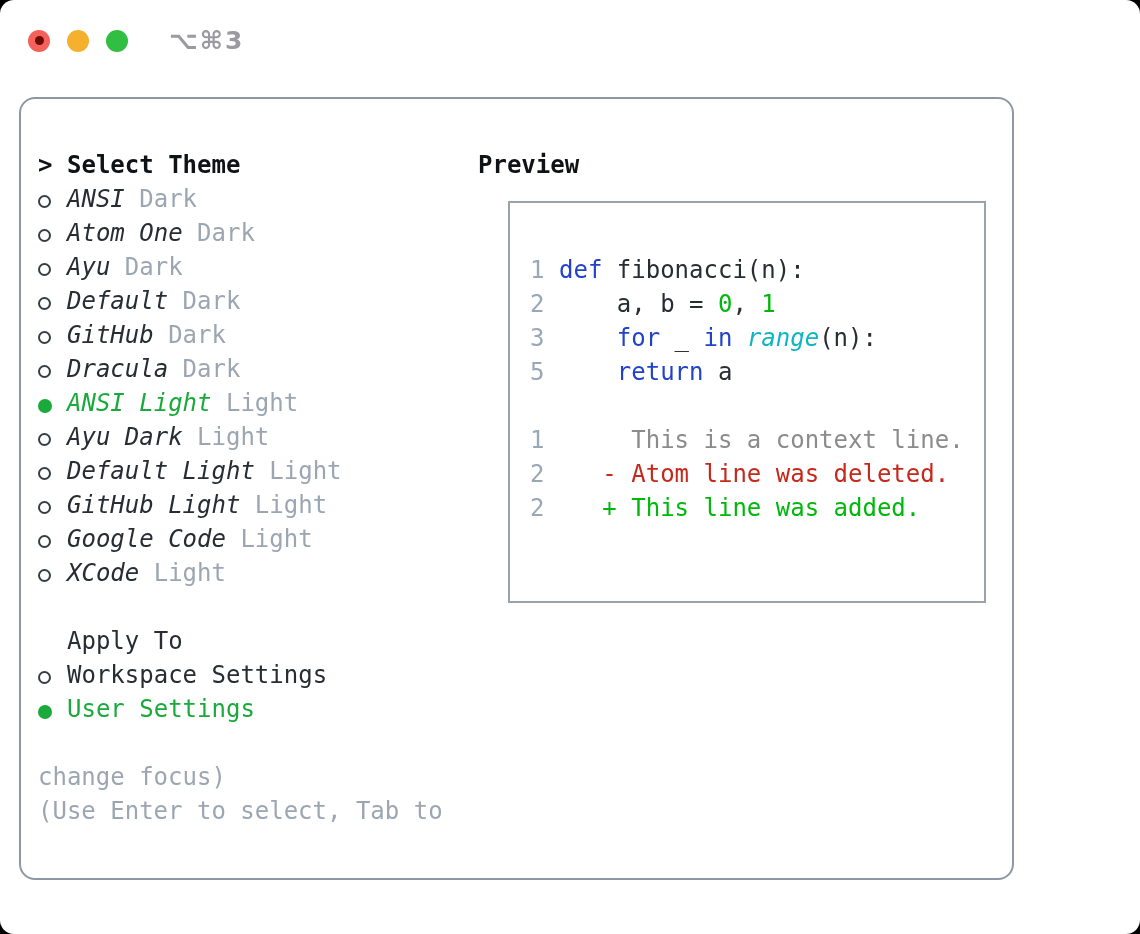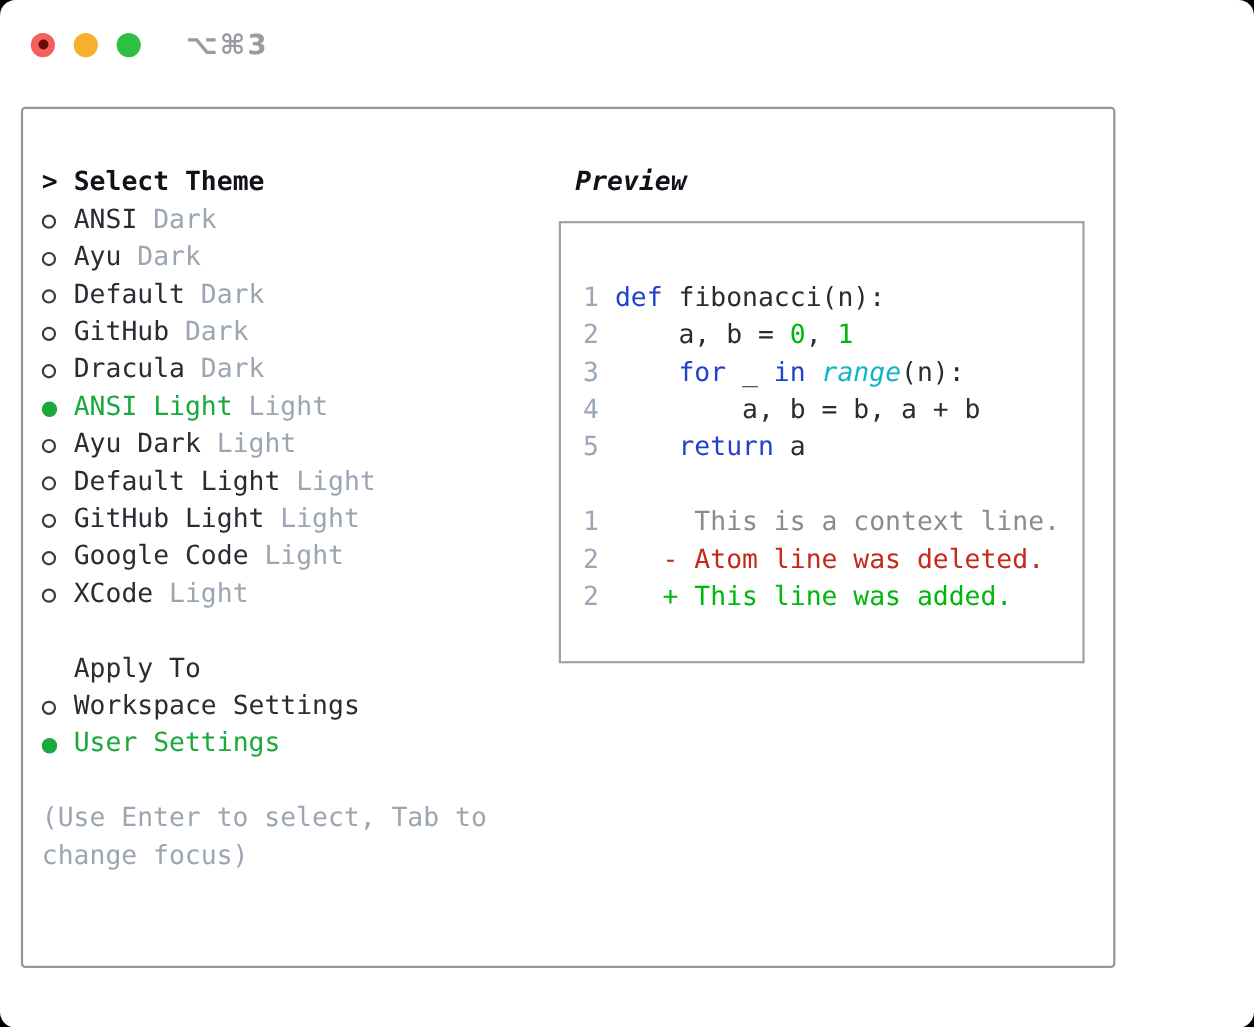--- a/index.html
+++ b/index.html
@@ -26,41 +26,41 @@
     margin-left:24px;
     font-family:"DejaVu Sans","DejaVu Sans Mono",sans-serif;
     font-weight:bold;font-size:25px;letter-spacing:2px;
     color:var(--title_gray);
   }
   
   .main-panel{
     position:absolute;left:19px;top:97px;width:995px;height:783px;
     box-sizing:border-box;
     border:2px solid var(--panel_border);
-    border-radius:4px;background:#fff;
+    border-radius:16px;background:#fff;
   }
   .row{height:34px;line-height:34px;white-space:pre;font-size:24px;color:var(--text_dark);}
   .left-col{position:absolute;left:17px;top:49px;}
   .marker{display:inline-block;width:29px;}
   .cursor{font-weight:bold;color:var(--header_black);}
   .h{font-weight:bold;color:var(--header_black);}
   .subh{color:var(--text_dark);margin-top:42px;}
   .radio{
     display:inline-block;width:13px;height:13px;box-sizing:border-box;
     border:2px solid #363d45;border-radius:50%;vertical-align:-1px;
   }
   .radio.on{width:14px;height:14px;border:none;background:var(--accent_green);vertical-align:-2px;}
-  .item .name{color:var(--text_dark);}
+  .item .name{color:var(--text_dark);font-style:italic;}
   .item.selected .name{color:var(--accent_green);}
   .muted{color:var(--muted_gray);}
   .apply-item .name{color:var(--text_dark);}
   .apply-item.selected .name{color:var(--accent_green);}
   .help{color:var(--muted_gray);}
   
-  .preview-header{position:absolute;left:502px;top:49px;font-style:italic;}
+  .preview-header{position:absolute;left:457px;top:49px;}
   .preview-box{
     position:absolute;left:487px;top:102px;width:478px;height:402px;
     box-sizing:border-box;border:2px solid var(--preview_border);
     padding:16px 12px 0 20px;background:#fff;
   }
   .crow{height:34px;line-height:34px;white-space:pre;font-size:24px;}
   .ln{display:inline-block;width:29px;color:var(--line_number);}
   .tok-plain{color:var(--text_dark);}
   .tok-kw{color:var(--keyword_blue);}
   .tok-num{color:var(--bright_green);}
@@ -82,53 +82,53 @@
     <span class="light green"></span>
     <span class="win-title">⌥⌘3</span>
   </div>
 
   <div class="main-panel">
 
     <div class="left-col">
       <div class="row"><span class="marker cursor">&gt;</span><span class="h">Select Theme</span></div>
       <div id="theme-list">
           <div class="row item"><span class="marker"><span class="radio"></span></span><span class="name">ANSI</span> <span class="muted">Dark</span></div>
+          <div class="row item"><span class="marker"><span class="radio"></span></span><span class="name">Atom One</span> <span class="muted">Dark</span></div>
           <div class="row item"><span class="marker"><span class="radio"></span></span><span class="name">Ayu</span> <span class="muted">Dark</span></div>
           <div class="row item"><span class="marker"><span class="radio"></span></span><span class="name">Default</span> <span class="muted">Dark</span></div>
           <div class="row item"><span class="marker"><span class="radio"></span></span><span class="name">GitHub</span> <span class="muted">Dark</span></div>
           <div class="row item"><span class="marker"><span class="radio"></span></span><span class="name">Dracula</span> <span class="muted">Dark</span></div>
           <div class="row item selected"><span class="marker"><span class="radio on"></span></span><span class="name">ANSI Light</span> <span class="muted">Light</span></div>
           <div class="row item"><span class="marker"><span class="radio"></span></span><span class="name">Ayu Dark</span> <span class="muted">Light</span></div>
           <div class="row item"><span class="marker"><span class="radio"></span></span><span class="name">Default Light</span> <span class="muted">Light</span></div>
           <div class="row item"><span class="marker"><span class="radio"></span></span><span class="name">GitHub Light</span> <span class="muted">Light</span></div>
           <div class="row item"><span class="marker"><span class="radio"></span></span><span class="name">Google Code</span> <span class="muted">Light</span></div>
           <div class="row item"><span class="marker"><span class="radio"></span></span><span class="name">XCode</span> <span class="muted">Light</span></div>
         </div>
       <div class="row"></div>
       <div class="row"><span class="marker"></span><span class="subh">Apply To</span></div>
       <div id="apply-list">
           <div class="row apply-item"><span class="marker"><span class="radio"></span></span><span class="name">Workspace Settings</span></div>
           <div class="row apply-item selected"><span class="marker"><span class="radio on"></span></span><span class="name">User Settings</span></div>
         </div>
       <div class="row"></div>
       <div id="help">
+          <div class="row help">change focus)</div>
           <div class="row help">(Use Enter to select, Tab to</div>
-          <div class="row help">change focus)</div>
         </div>
     </div>
 
     <div class="preview-header row"><span class="h">Preview</span></div>
 
     <div class="preview-box">
       <div id="code-lines">
           <div class="crow"><span class="ln"></span></div>
           <div class="crow"><span class="ln">1</span><span class="tok-kw">def</span><span class="tok-plain"> fibonacci(n):</span></div>
           <div class="crow"><span class="ln">2</span><span class="tok-plain">    a, b = </span><span class="tok-num">0</span><span class="tok-plain">, </span><span class="tok-num">1</span></div>
           <div class="crow"><span class="ln">3</span><span class="tok-plain">    </span><span class="tok-kw">for</span><span class="tok-plain"> _ </span><span class="tok-kw">in</span><span class="tok-plain"> </span><span class="tok-builtin">range</span><span class="tok-plain">(n):</span></div>
-          <div class="crow"><span class="ln">4</span><span class="tok-plain">        a, b = b, a + b</span></div>
           <div class="crow"><span class="ln">5</span><span class="tok-plain">    </span><span class="tok-kw">return</span><span class="tok-plain"> a</span></div>
           <div class="crow"><span class="ln"></span></div>
           <div class="crow"><span class="ln">1</span><span class="tok-ctx">     This is a context line.</span></div>
           <div class="crow"><span class="ln">2</span><span class="tok-del">   - Atom line was deleted.</span></div>
           <div class="crow"><span class="ln">2</span><span class="tok-add">   + This line was added.</span></div>
         </div>
     </div>
 
   </div>
 </div>

